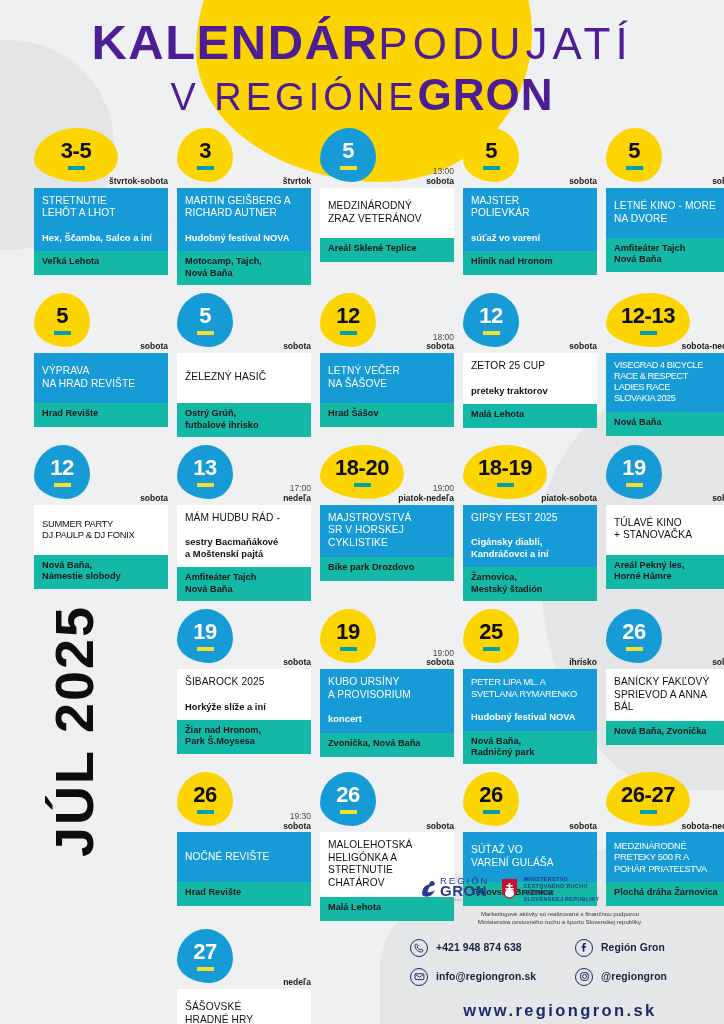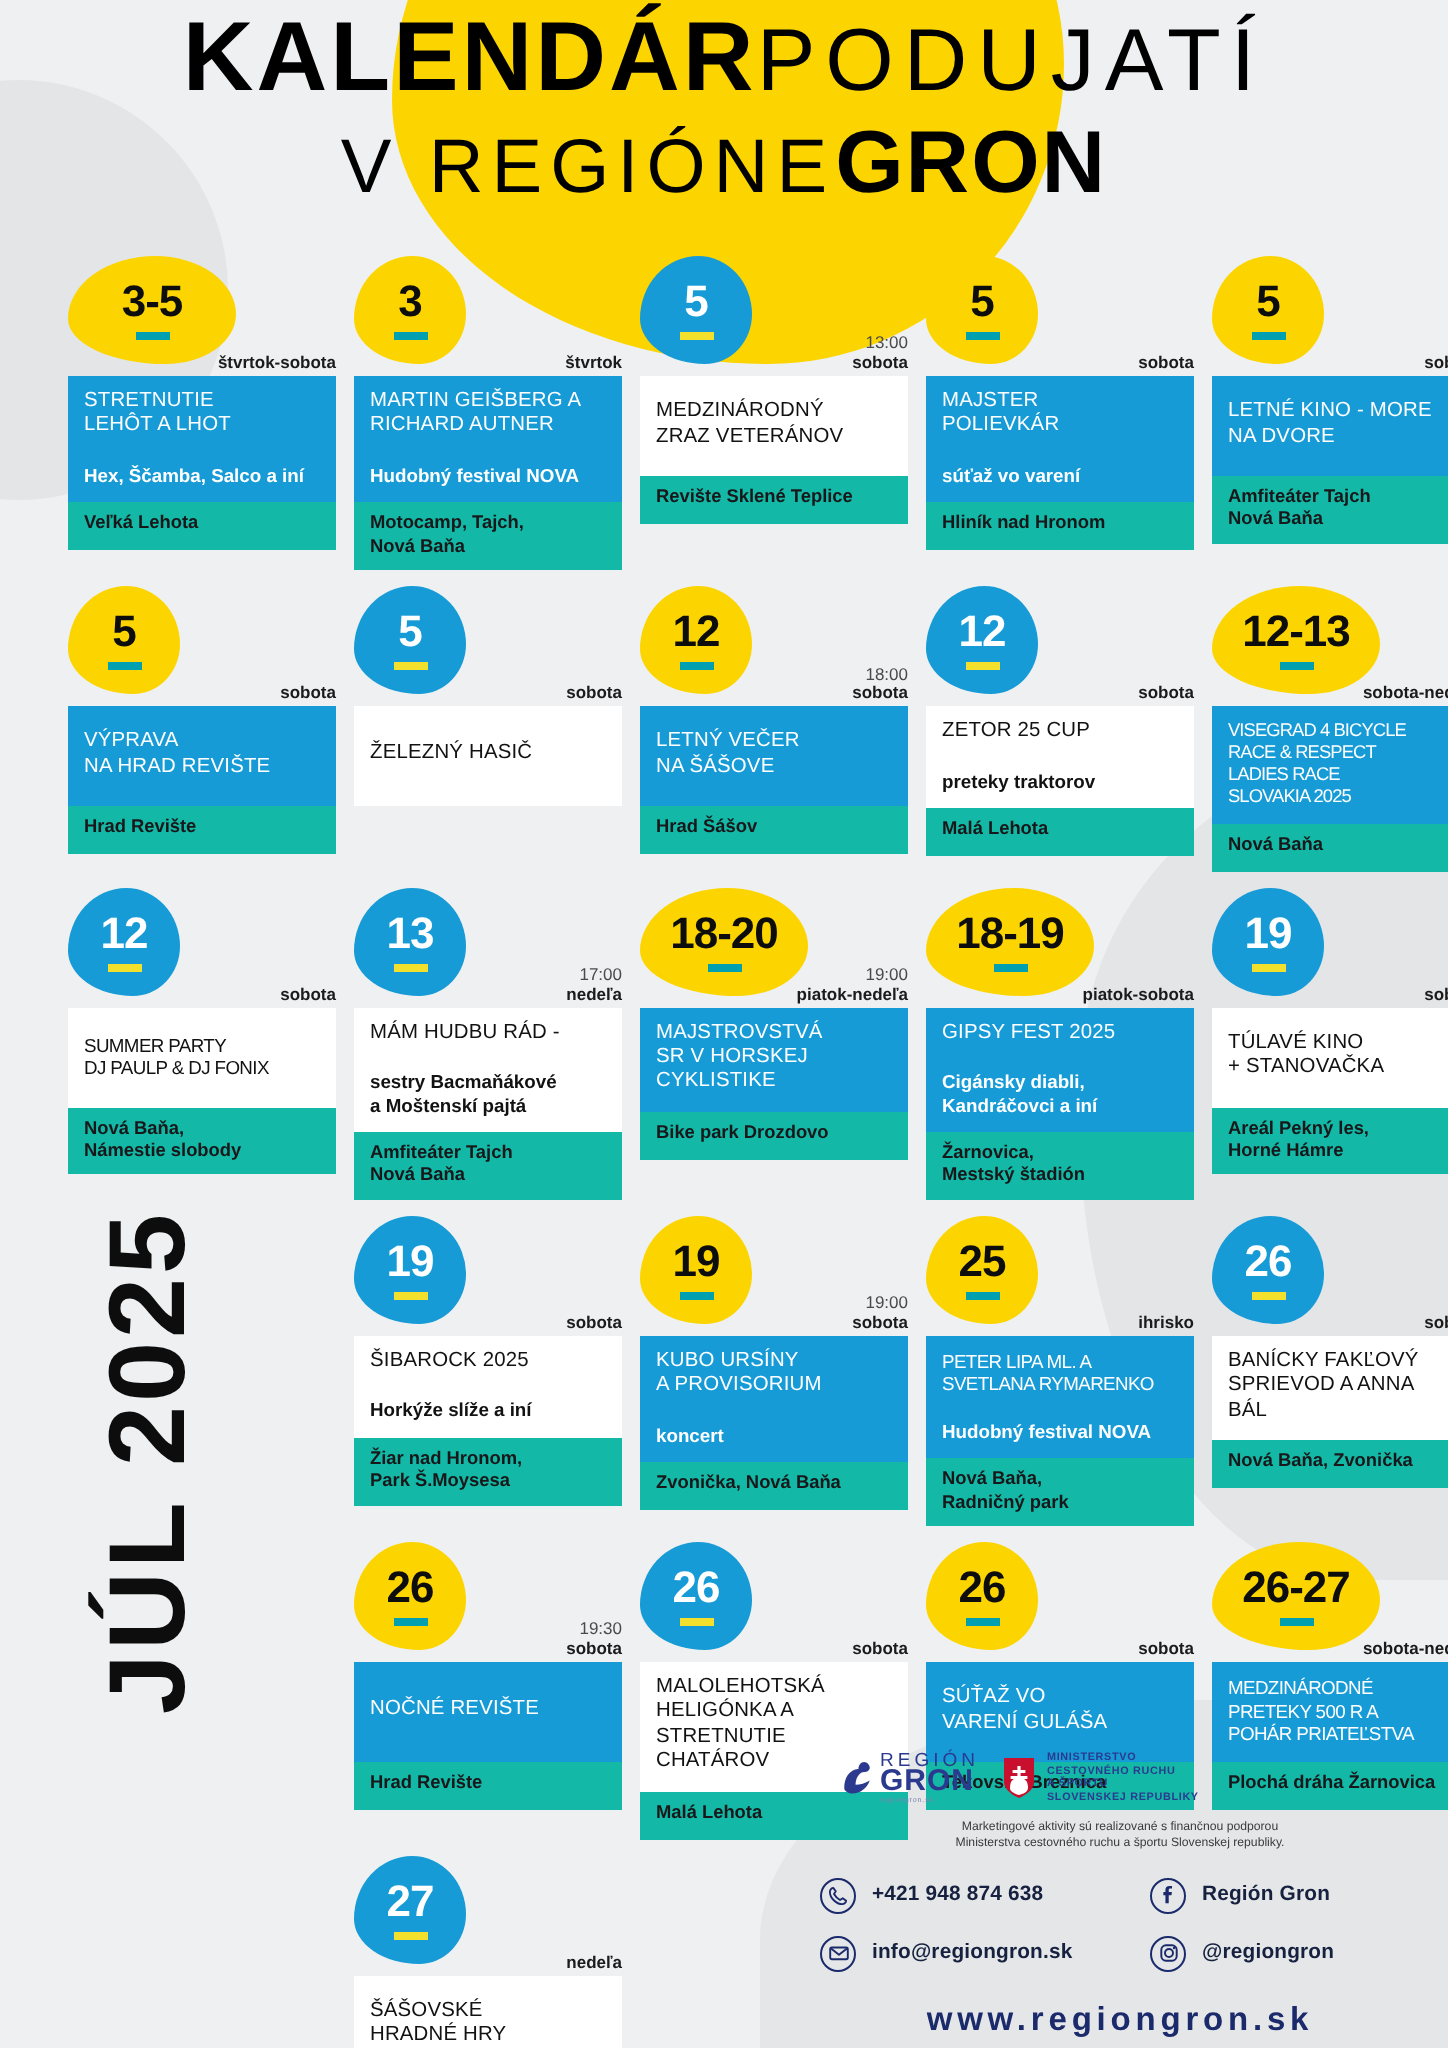--- a/index.html
+++ b/index.html
@@ -46,24 +46,24 @@
     left: 380px; top: 850px;
     width: 420px; height: 250px;
     background: #e4e6e8;
     border-radius: 48% 0 0 0;
     z-index: 0;
   }
 
   
   #header {
     position: absolute;
-    left: 0; top: 5px; width: 724px;
+    left: 0; top: 18px; width: 724px;
     z-index: 3;
     text-align: center;
-    color: #000000;
+    color: #4c1d95;
   }
   .hl1 { white-space: nowrap; line-height: 1.0; }
   .hl2 { white-space: nowrap; line-height: 1.0; margin-top: 6px; }
   .w-bold {
     font-weight: 700;
     font-size: 49px;
     letter-spacing: 1.5px;
   }
   .w-light {
     font-weight: 400;
@@ -354,21 +354,21 @@
             </div>
             <div class="dmeta">
               <span class="dtime">13:00</span>
               <span class="dday">sobota</span>
             </div>
           </div>
           <div class="band white">
             <div class="btitle" style="white-space: pre-line;">MEDZINÁRODNÝ
 ZRAZ VETERÁNOV</div>
           </div>
-          <div class="place" style="white-space: pre-line;">Revište Sklené Teplice</div>
+          <div class="place" style="white-space: pre-line;">Areál Sklené Teplice</div>
         </div>
         <div class="cell">
           <div class="dhead">
             <div class="blob yellow">
               <div class="daynum">5</div>
               <div class="dash"></div>
             </div>
             <div class="dmeta">
               <span class="dday">sobota</span>
             </div>
@@ -421,20 +421,22 @@
               <div class="daynum">5</div>
               <div class="dash"></div>
             </div>
             <div class="dmeta">
               <span class="dday">sobota</span>
             </div>
           </div>
           <div class="band white">
             <div class="btitle" style="white-space: pre-line;">ŽELEZNÝ HASIČ</div>
           </div>
+          <div class="place" style="white-space: pre-line;">Ostrý Grúň,
+futbalové ihrisko</div>
         </div>
         <div class="cell">
           <div class="dhead">
             <div class="blob yellow">
               <div class="daynum">12</div>
               <div class="dash"></div>
             </div>
             <div class="dmeta">
               <span class="dtime">18:00</span>
               <span class="dday">sobota</span>

